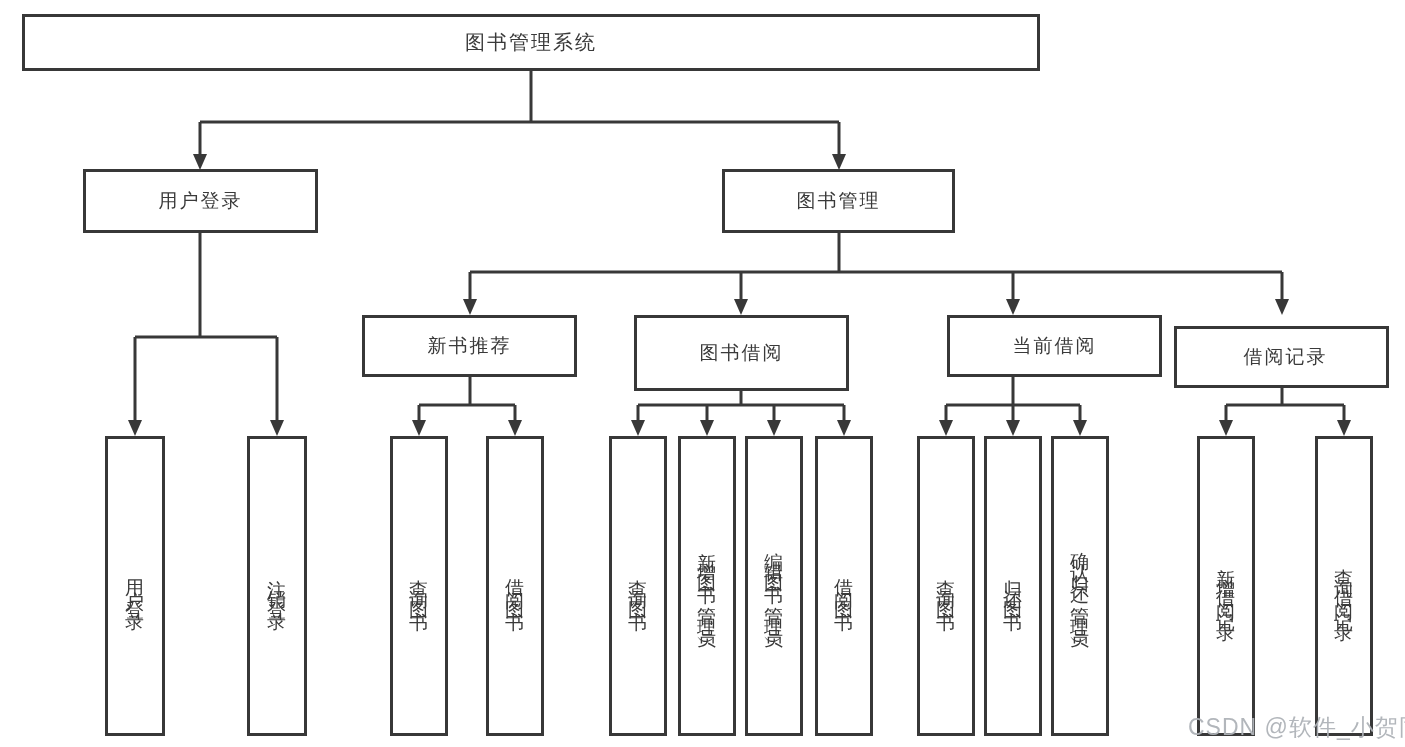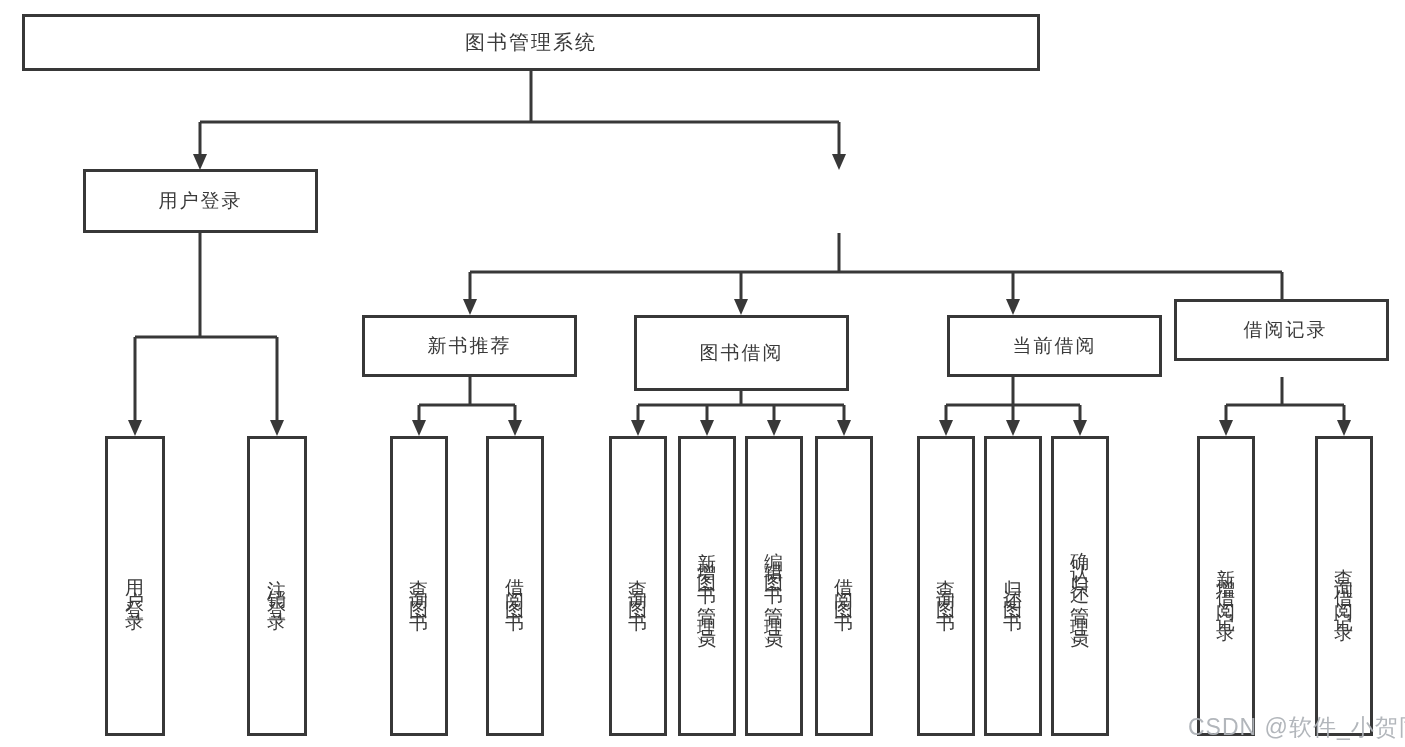--- a/index.html
+++ b/index.html
@@ -91,31 +91,34 @@
     </g>
   </svg>
 
   <div class="node" style="left:22px; top:14px; width:1018px; height:57px;">
     <span class="hlabel root-label">图书管理系统</span>
   </div>
 
   <div class="node" style="left:83px; top:169px; width:235px; height:64px;">
     <span class="hlabel">用户登录</span>
   </div>
+  <div class="node" style="left:722px; top:169px; width:233px; height:64px;">
+    <span class="hlabel">图书管理</span>
+  </div>
 
   <div class="node" style="left:362px; top:315px; width:215px; height:62px;">
     <span class="hlabel">新书推荐</span>
   </div>
   <div class="node" style="left:634px; top:315px; width:215px; height:76px;">
     <span class="hlabel">图书借阅</span>
   </div>
   <div class="node" style="left:947px; top:315px; width:215px; height:62px;">
     <span class="hlabel">当前借阅</span>
   </div>
-  <div class="node" style="left:1174px; top:299px; width:215px; height:62px;padding-left:8px;">
+  <div class="node" style="left:1174px; top:326px; width:215px; height:62px;padding-left:8px;">
     <span class="hlabel">借阅记录</span>
   </div>
 
   <div class="node" style="left:105px; top:436px; width:60px; height:300px;">
     <span class="vlabel">用户登录</span>
   </div>
   <div class="node" style="left:247px; top:436px; width:60px; height:300px;">
     <span class="vlabel">注销登录</span>
   </div>
 

